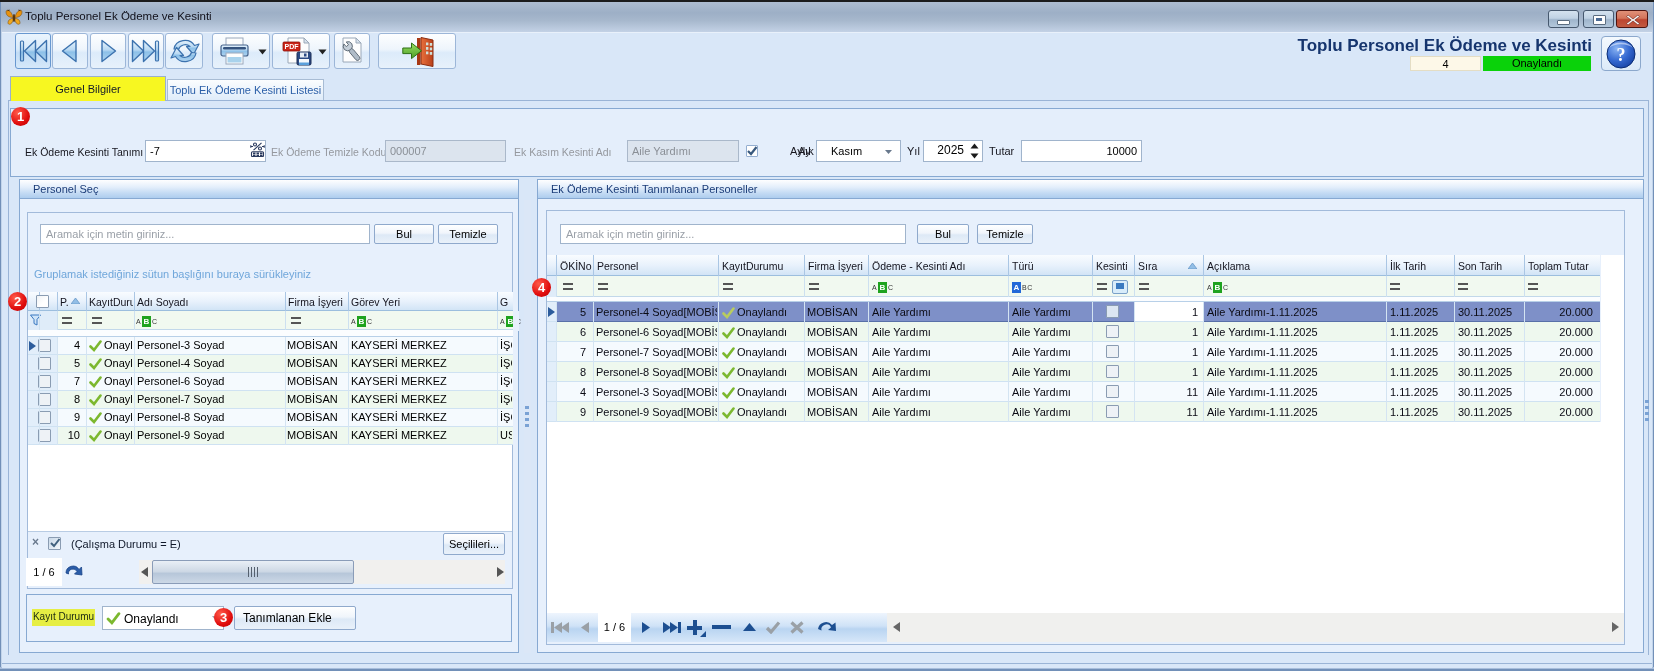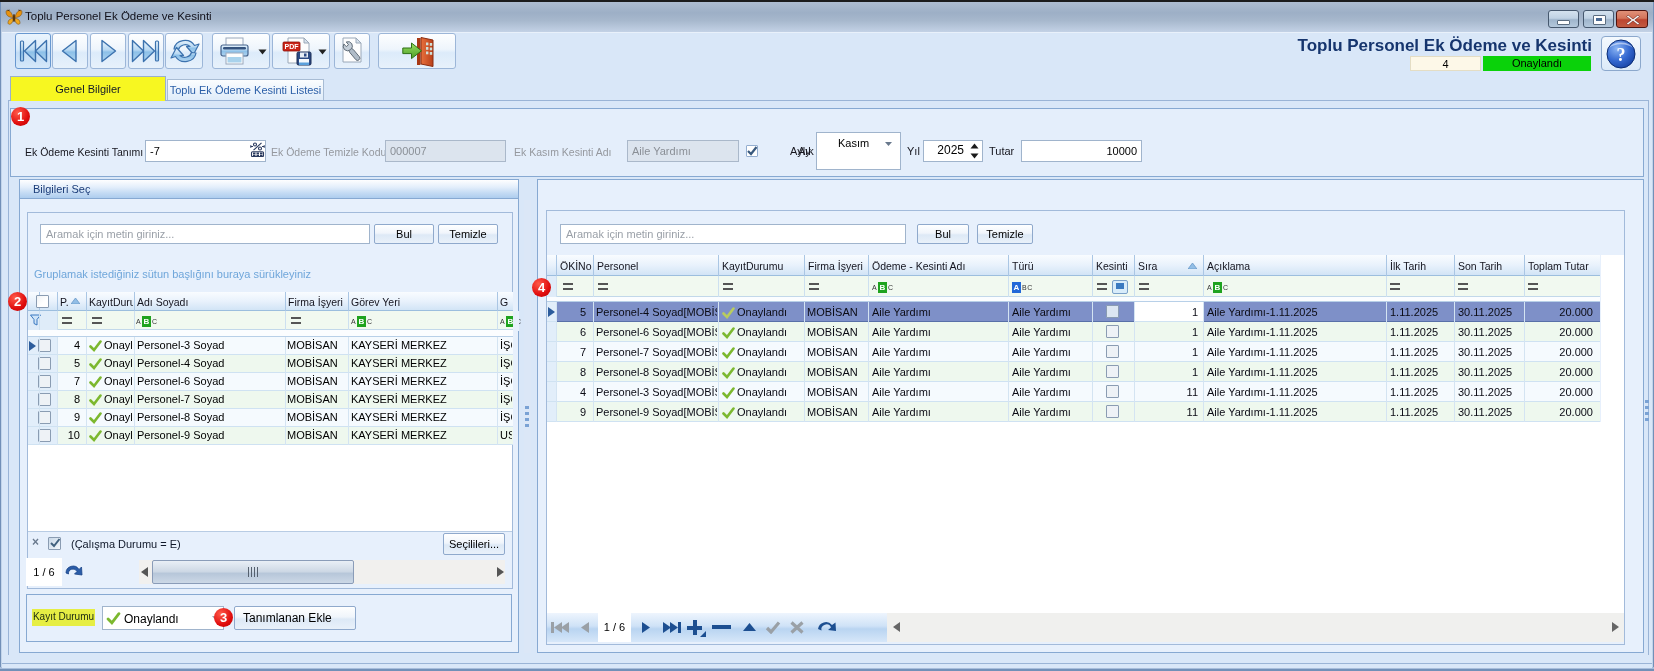--- a/index.html
+++ b/index.html
@@ -193,35 +193,35 @@
 <div class="glbl" style="left:271px;top:146px;font-size:10.5px">Ek Ödeme Temizle Kodu</div>
 <div class="dinp" style="left:385px;top:140px;width:121px;height:22px;line-height:20px;padding-left:4px">000007</div>
 <div class="glbl" style="left:514px;top:146px;font-size:10.5px">Ek Kasım Kesinti Adı</div>
 <div class="dinp" style="left:627px;top:140px;width:112px;height:22px;line-height:20px;padding-left:4px">Aile Yardımı</div>
 <div class="chk" style="left:746px;top:145px;width:12px;height:12px;border-color:#94aed0;background:#fff"></div>
 <svg class="abs" width="11" height="10" viewBox="0 0 11 10" style="left:747px;top:146px">
       <path d="M1 5 L4 8 L9.5 1" stroke="#3a5a7e" stroke-width="2.2" fill="none"></path>
     </svg>
 <div class="lbl" style="left:790px;top:145px">Aylık</div>
 <div class="lbl" style="left:798px;top:145px">Ay</div>
-<div class="inp" style="left:816px;top:132px;width:85px;height:38px;line-height:20px;padding-left:21px">Kasım<svg width="7" height="4" viewBox="0 0 7 4" style="position:absolute;right:8px;top:9px">
+<div class="inp" style="left:816px;top:140px;width:85px;height:22px;line-height:20px;padding-left:14px">Kasım<svg width="7" height="4" viewBox="0 0 7 4" style="position:absolute;right:8px;top:9px">
         <path d="M0 0 H7 L3.5 4 Z" fill="#68788c"></path>
       </svg></div>
 <div class="lbl" style="left:907px;top:145px">Yıl</div>
 <div class="inp" style="left:923px;top:140px;width:60px;height:22px"></div>
 <div class="abs" style="left:923px;top:140px;width:41px;height:22px;line-height:20px;text-align:right;font-size:12px">2025</div>
 <svg class="abs" width="9" height="16" viewBox="0 0 9 16" style="left:970px;top:143px">
       <path d="M4.5 0.5 L8.5 5.5 H0.5 Z" fill="#1a1a1a"></path>
       <path d="M4.5 15.5 L0.5 10.5 H8.5 Z" fill="#1a1a1a"></path>
     </svg>
 <div class="lbl" style="left:989px;top:145px">Tutar</div>
 <div class="inp" style="left:1021px;top:140px;width:121px;height:22px;line-height:20px;text-align:right;padding-right:4px">10000</div>
 
 <div class="abs" style="left:19px;top:179px;width:500px;height:474px;border:1px solid #87a9d2;background:#e7f0fc"></div>
-<div class="abs band" style="left:20px;top:180px;width:498px;height:19px;line-height:18px;padding-left:13px">Bilgileri Seç</div>
+<div class="abs band" style="left:20px;top:180px;width:498px;height:19px;line-height:18px;padding-left:13px">Personel Seç</div>
 
 <div class="abs" style="left:524px;top:200px;width:7px;height:453px;background:#dbe7f7"></div>
 <svg class="abs" width="5" height="22" style="left:525px;top:406px">
       <g fill="#7aa2d4">
         <rect x="0" y="0" width="4" height="3"></rect>
         <rect x="0" y="6" width="4" height="3"></rect>
         <rect x="0" y="12" width="4" height="3"></rect>
         <rect x="0" y="18" width="4" height="3"></rect>
       </g>
     </svg>
@@ -295,20 +295,21 @@
     </svg>
 <div class="abs" style="left:124px;top:612px;font-size:12px">Onaylandı</div>
 <svg width="8" height="5" viewBox="0 0 8 5" class="abs" style="left:212px;top:616px">
       <path d="M0 0 H8 L4 5 Z" fill="#98a4b2"></path>
     </svg>
 <div class="pbtn" style="left:234px;top:606px;width:122px;height:24px;line-height:22px;text-align:left;padding-left:8px;font-size:12px">Tanımlanan Ekle</div>
 <div class="rc" style="left:214px;top:608px">3</div>
 <div class="rc" style="left:8px;top:292px">2</div>
 
 <div class="abs" style="left:537px;top:179px;width:1107px;height:474px;border:1px solid #87a9d2;background:#e7f0fc"></div>
+<div class="abs band" style="left:538px;top:180px;width:1105px;height:19px;line-height:18px;padding-left:13px">Ek Ödeme Kesinti Tanımlanan Personeller</div>
 <div class="abs" style="left:546px;top:210px;width:1079px;height:435px;border:1px solid #a2bada;background:#e7f0fc"></div>
 <div class="inp" style="left:560px;top:224px;width:346px;height:20px;line-height:18px;padding-left:5px;color:#9aa0a8">Aramak için metin giriniz...</div>
 <div class="pbtn" style="left:917px;top:224px;width:52px;height:20px;line-height:19px">Bul</div>
 <div class="pbtn" style="left:977px;top:224px;width:56px;height:20px;line-height:19px">Temizle</div>
 <div class="abs ghead" style="left:547px;top:255px;width:1053px;height:21px;border-bottom:1px solid #9cbede"></div><div class="cell" style="left:560px;top:260px;width:32px;height:15px;color:#14141e;font-size:10.5px">ÖKİNo</div><div class="cell" style="left:597px;top:260px;width:120px;height:15px;color:#14141e;font-size:10.5px">Personel</div><div class="cell" style="left:722px;top:260px;width:81px;height:15px;color:#14141e;font-size:10.5px">KayıtDurumu</div><div class="cell" style="left:808px;top:260px;width:59px;height:15px;color:#14141e;font-size:10.5px">Firma İşyeri</div><div class="cell" style="left:872px;top:260px;width:135px;height:15px;color:#14141e;font-size:10.5px">Ödeme - Kesinti Adı</div><div class="cell" style="left:1012px;top:260px;width:79px;height:15px;color:#14141e;font-size:10.5px">Türü</div><div class="cell" style="left:1096px;top:260px;width:37px;height:15px;color:#14141e;font-size:10.5px">Kesinti</div><div class="cell" style="left:1138px;top:260px;width:64px;height:15px;color:#14141e;font-size:10.5px">Sıra</div><div class="cell" style="left:1207px;top:260px;width:178px;height:15px;color:#14141e;font-size:10.5px">Açıklama</div><div class="cell" style="left:1390px;top:260px;width:63px;height:15px;color:#14141e;font-size:10.5px">İlk Tarih</div><div class="cell" style="left:1458px;top:260px;width:65px;height:15px;color:#14141e;font-size:10.5px">Son Tarih</div><div class="cell" style="left:1528px;top:260px;width:71px;height:15px;color:#14141e;font-size:10.5px">Toplam Tutar</div><div class="abs" style="left:556px;top:255px;width:1px;height:21px;background:#aac6e4"></div><div class="abs" style="left:593px;top:255px;width:1px;height:21px;background:#aac6e4"></div><div class="abs" style="left:718px;top:255px;width:1px;height:21px;background:#aac6e4"></div><div class="abs" style="left:804px;top:255px;width:1px;height:21px;background:#aac6e4"></div><div class="abs" style="left:868px;top:255px;width:1px;height:21px;background:#aac6e4"></div><div class="abs" style="left:1008px;top:255px;width:1px;height:21px;background:#aac6e4"></div><div class="abs" style="left:1092px;top:255px;width:1px;height:21px;background:#aac6e4"></div><div class="abs" style="left:1134px;top:255px;width:1px;height:21px;background:#aac6e4"></div><div class="abs" style="left:1203px;top:255px;width:1px;height:21px;background:#aac6e4"></div><div class="abs" style="left:1386px;top:255px;width:1px;height:21px;background:#aac6e4"></div><div class="abs" style="left:1454px;top:255px;width:1px;height:21px;background:#aac6e4"></div><div class="abs" style="left:1524px;top:255px;width:1px;height:21px;background:#aac6e4"></div><svg class="abs" width="9" height="6" viewBox="0 0 9 6" style="left:1188px;top:263px">
       <path d="M4.5 0 L9 6 H0 Z" fill="#92bee6" stroke="#6898c8" stroke-width="0.8"></path>
     </svg><div class="abs" style="left:547px;top:276px;width:1053px;height:21px;background:#f1f9f0;border-bottom:1px solid #c2d8ea"></div><div class="abs" style="left:547px;top:276px;width:9px;height:21px;background:#dfecf9"></div><div class="abs" style="left:563px;top:283px;width:10px;height:7px;border-top:2px solid #555;border-bottom:2px solid #555"></div><div class="abs" style="left:598px;top:283px;width:10px;height:7px;border-top:2px solid #555;border-bottom:2px solid #555"></div><div class="abs" style="left:723px;top:283px;width:10px;height:7px;border-top:2px solid #555;border-bottom:2px solid #555"></div><div class="abs" style="left:809px;top:283px;width:10px;height:7px;border-top:2px solid #555;border-bottom:2px solid #555"></div><div class="abs" style="left:872px;top:284px;font-size:7px;color:#333">A</div><div class="abs" style="left:878px;top:282px;width:9px;height:11px;background:#1fa31f;color:#fff;font-size:8px;font-weight:bold;text-align:center;line-height:11px">B</div><div class="abs" style="left:888px;top:284px;font-size:7px;color:#333">C</div><div class="abs" style="left:1012px;top:282px;width:9px;height:11px;background:#2268d8;color:#fff;font-size:8px;font-weight:bold;text-align:center;line-height:11px">A</div><div class="abs" style="left:1022px;top:284px;font-size:7px;color:#333;letter-spacing:0.5px">BC</div><div class="abs" style="left:1097px;top:283px;width:10px;height:7px;border-top:2px solid #555;border-bottom:2px solid #555"></div><div class="abs" style="left:1112px;top:280px;width:16px;height:14px;border:1px solid #7aa0c8;border-radius:2px;background:#d8ecfa"></div><div class="abs" style="left:1116px;top:283px;width:8px;height:6px;background:#3a7ac0"></div><div class="abs" style="left:1139px;top:283px;width:10px;height:7px;border-top:2px solid #555;border-bottom:2px solid #555"></div><div class="abs" style="left:1207px;top:284px;font-size:7px;color:#333">A</div><div class="abs" style="left:1213px;top:282px;width:9px;height:11px;background:#1fa31f;color:#fff;font-size:8px;font-weight:bold;text-align:center;line-height:11px">B</div><div class="abs" style="left:1223px;top:284px;font-size:7px;color:#333">C</div><div class="abs" style="left:1390px;top:283px;width:10px;height:7px;border-top:2px solid #555;border-bottom:2px solid #555"></div><div class="abs" style="left:1458px;top:283px;width:10px;height:7px;border-top:2px solid #555;border-bottom:2px solid #555"></div><div class="abs" style="left:1528px;top:283px;width:10px;height:7px;border-top:2px solid #555;border-bottom:2px solid #555"></div><div class="abs" style="left:556px;top:276px;width:1px;height:21px;background:#cde0f0"></div><div class="abs" style="left:593px;top:276px;width:1px;height:21px;background:#cde0f0"></div><div class="abs" style="left:718px;top:276px;width:1px;height:21px;background:#cde0f0"></div><div class="abs" style="left:804px;top:276px;width:1px;height:21px;background:#cde0f0"></div><div class="abs" style="left:868px;top:276px;width:1px;height:21px;background:#cde0f0"></div><div class="abs" style="left:1008px;top:276px;width:1px;height:21px;background:#cde0f0"></div><div class="abs" style="left:1092px;top:276px;width:1px;height:21px;background:#cde0f0"></div><div class="abs" style="left:1134px;top:276px;width:1px;height:21px;background:#cde0f0"></div><div class="abs" style="left:1203px;top:276px;width:1px;height:21px;background:#cde0f0"></div><div class="abs" style="left:1386px;top:276px;width:1px;height:21px;background:#cde0f0"></div><div class="abs" style="left:1454px;top:276px;width:1px;height:21px;background:#cde0f0"></div><div class="abs" style="left:1524px;top:276px;width:1px;height:21px;background:#cde0f0"></div><div class="abs" style="left:547px;top:297px;width:1053px;height:5px;background:#fbfdff;border-bottom:1px solid #b8d0e8"></div><div class="abs" style="left:547px;top:302px;width:1053px;height:20px;background:#7e90c8;border-bottom:1px solid #5870a8"></div><div class="abs" style="left:547px;top:302px;width:9px;height:20px;background:#e2eefa;border-bottom:1px solid #cfe2f2"></div><svg class="abs" width="7" height="10" viewBox="0 0 7 10" style="left:548px;top:307px">
       <path d="M0 0 L7 5 L0 10 Z" fill="#2c5c9c"></path>
     </svg><div class="abs" style="left:1134px;top:302px;width:69px;height:20px;background:#fff;border-bottom:1px solid #cfe2f2"></div><div class="cell" style="left:556px;top:306px;width:30px;text-align:right;color:#0a0a14">5</div><div class="cell" style="left:596px;top:306px;width:121px;color:#0a0a14">Personel-4 Soyad[MOBİS.</div><svg class="abs" width="13" height="12" viewBox="0 0 13 12" style="left:722px;top:307px">
       <path d="M1.5 6.5 L5 10 L11.5 1.5" stroke="#b8cc60" stroke-width="2.6" fill="none" stroke-linecap="round"></path>

